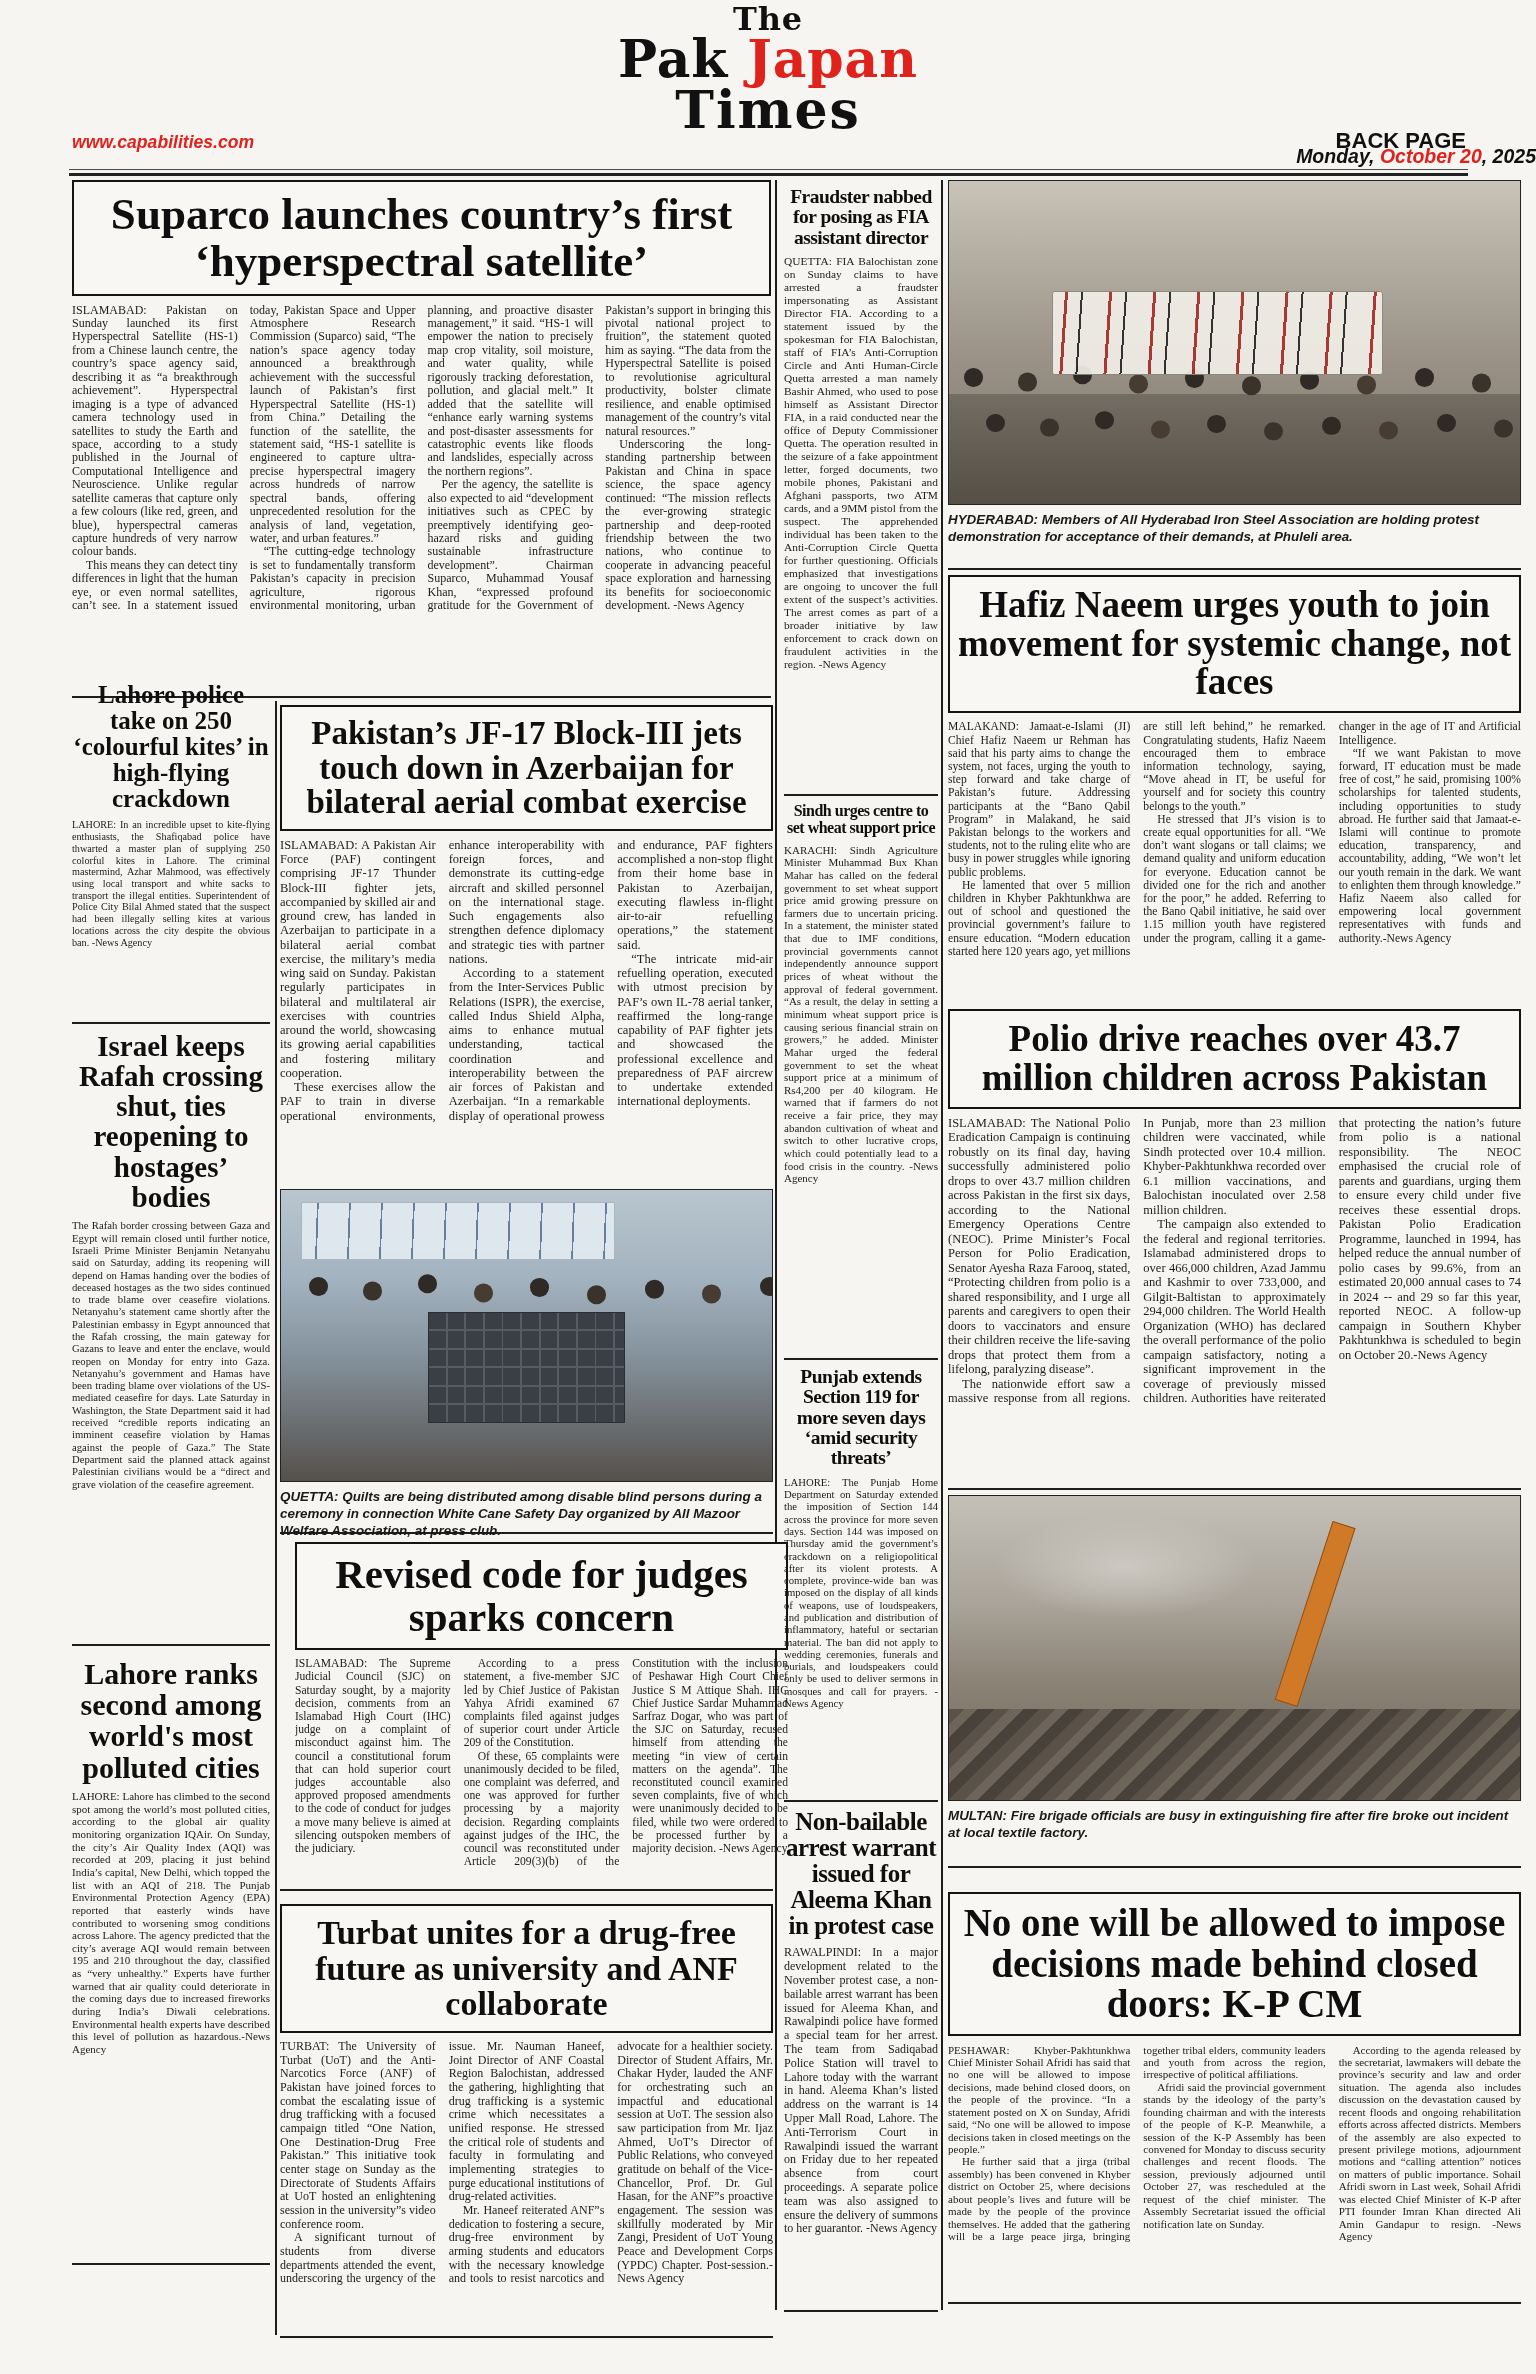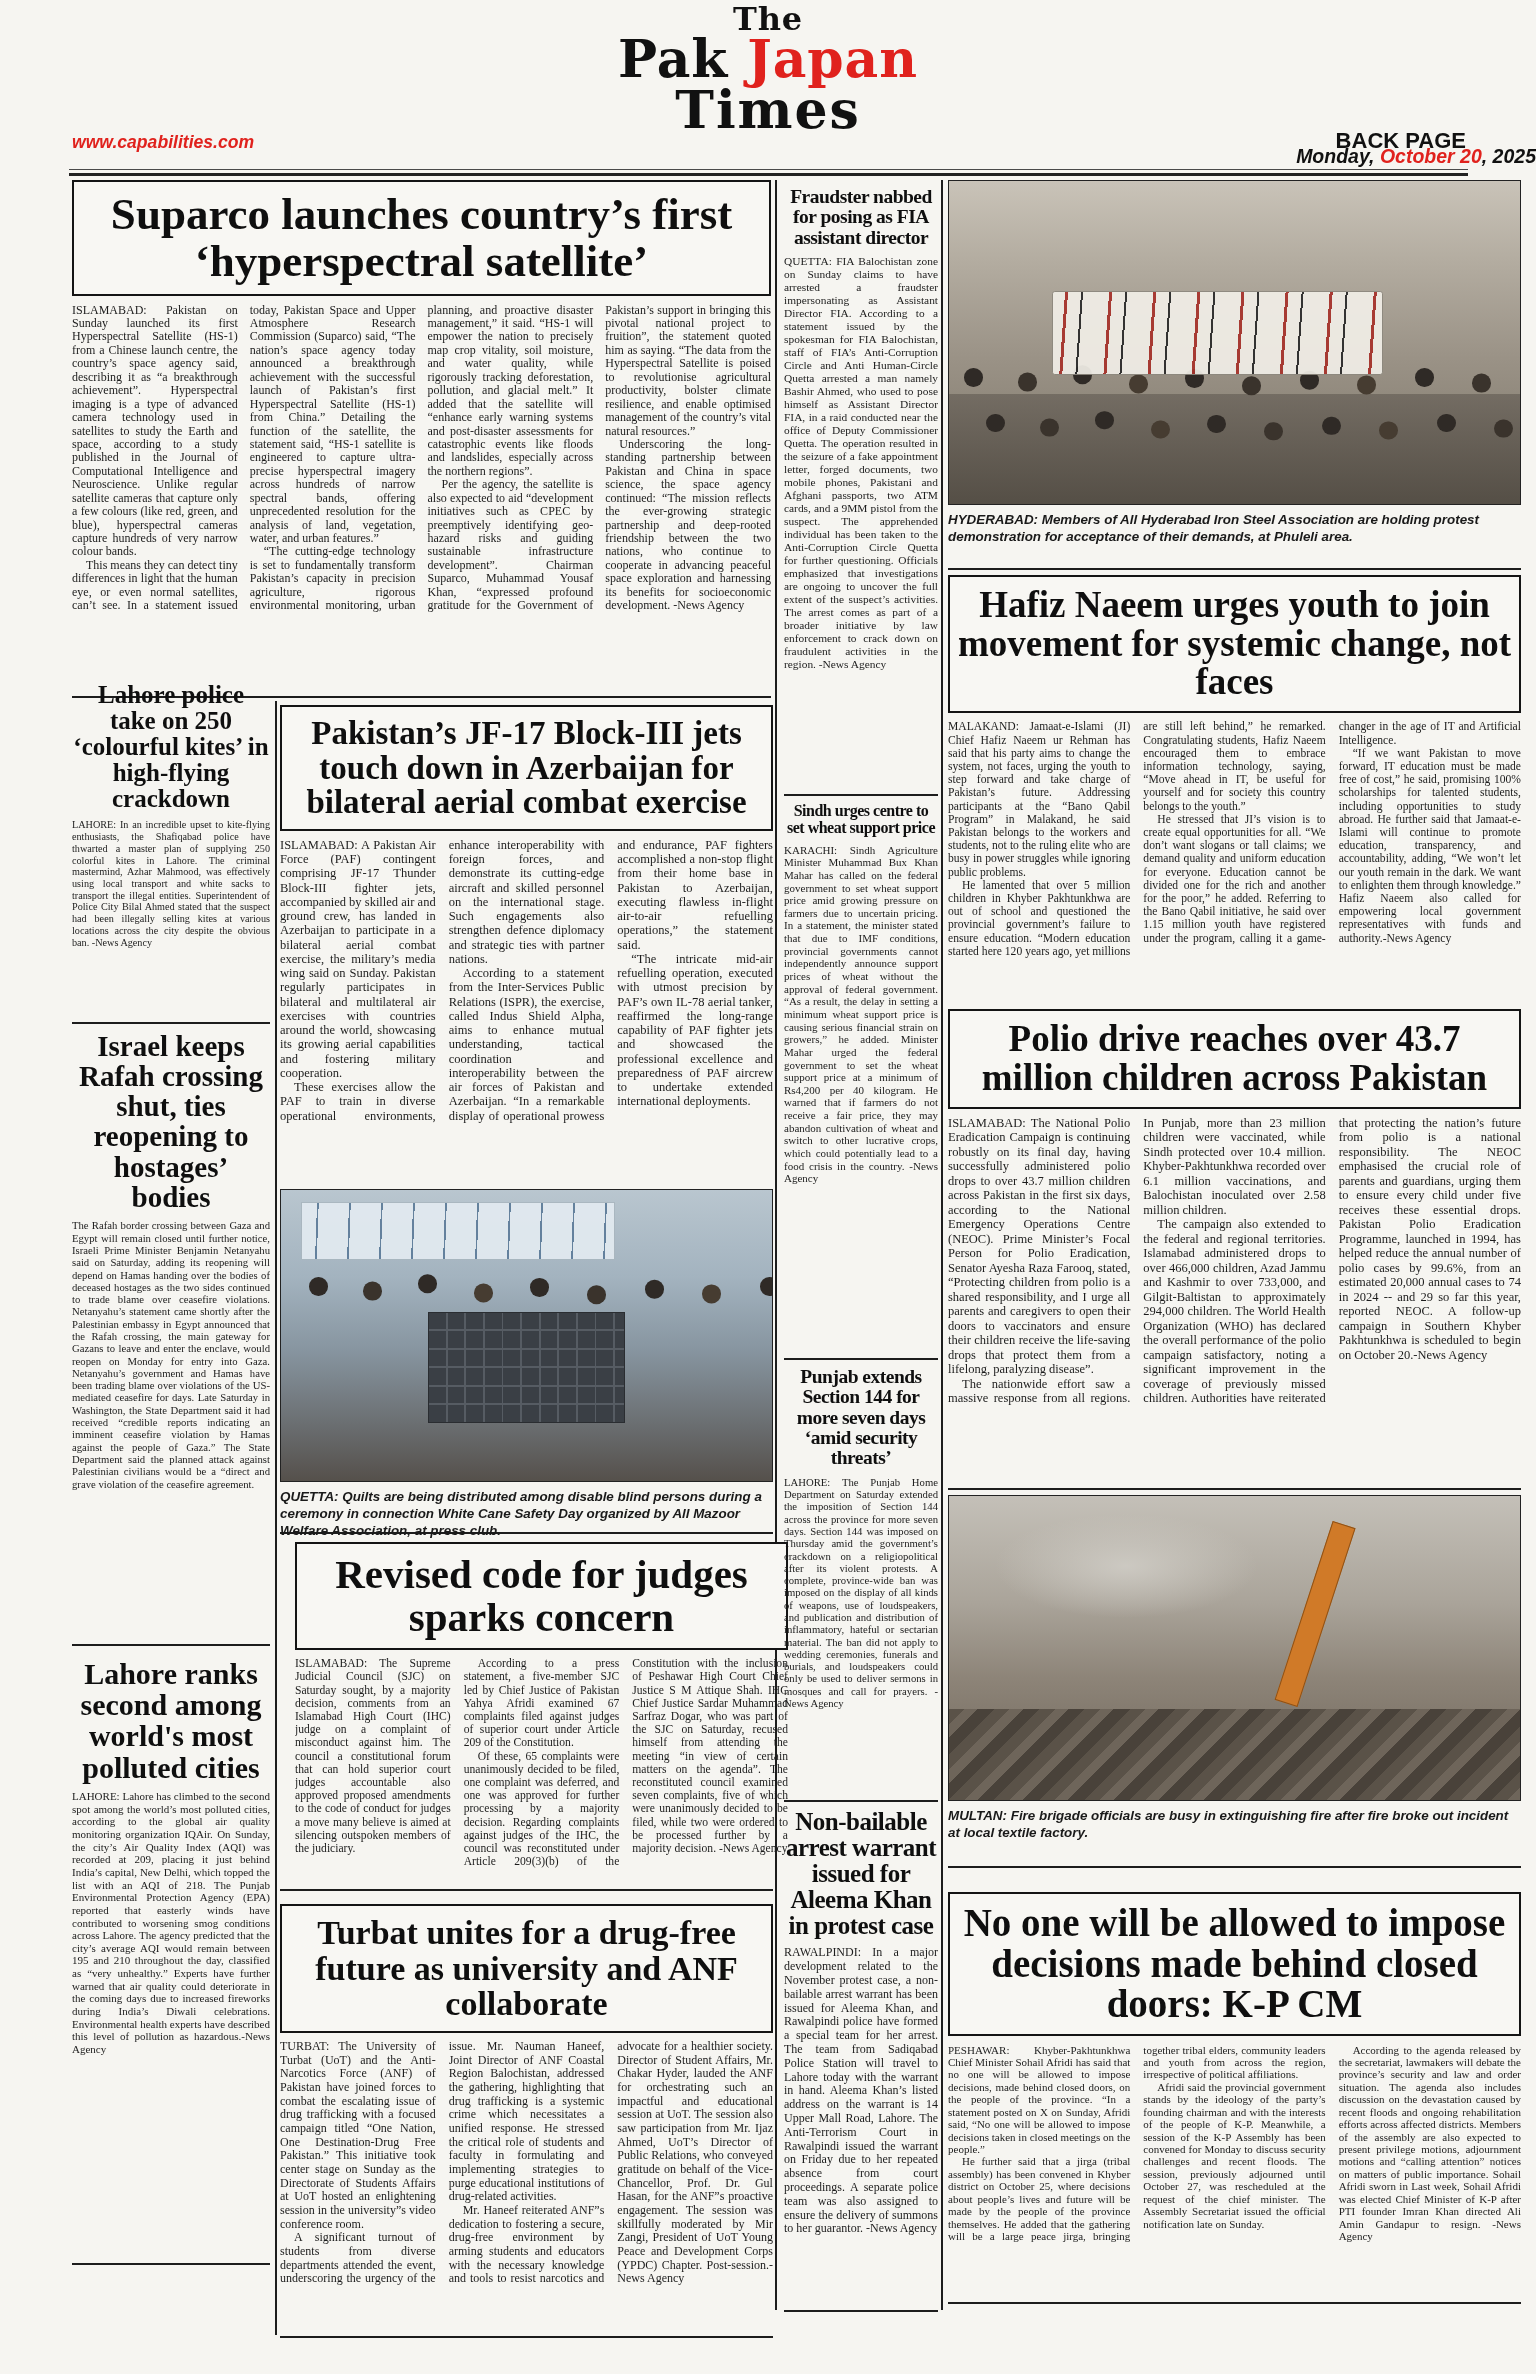--- a/index.html
+++ b/index.html
@@ -204,21 +204,21 @@
   </section>
 
   <section class="art" style="left:784px;top:803px;width:154px;height:551px">
     <h2 class="hl hl-small" style="font-size:16px">Sindh urges centre to set wheat support price</h2>
     <div class="body" style="height:445px;font-size:11px;line-height:1.15">
         <p>KARACHI: Sindh Agriculture Minister Muhammad Bux Khan Mahar has called on the federal government to set wheat support price amid growing pressure on farmers due to uncertain pricing. In a statement, the minister stated that due to IMF conditions, provincial governments cannot independently announce support prices of wheat without the approval of federal government. “As a result, the delay in setting a minimum wheat support price is causing serious financial strain on growers,” he added. Minister Mahar urged the federal government to set the wheat support price at a minimum of Rs4,200 per 40 kilogram. He warned that if farmers do not receive a fair price, they may abandon cultivation of wheat and switch to other lucrative crops, which could potentially lead to a food crisis in the country. -News Agency</p>
       </div>
   </section>
 
   <section class="art" style="left:784px;top:1367px;width:154px;height:429px">
-    <h2 class="hl hl-small" style="font-size:19.5px">Punjab extends Section 144 for more seven days ‘amid security threats’</h2>
+    <h2 class="hl hl-small" style="font-size:19.5px">Punjab extends Section 119 for more seven days ‘amid security threats’</h2>
     <div class="body" style="height:303px;font-size:10.7px;line-height:1.15">
         <p>LAHORE: The Punjab Home Department on Saturday extended the imposition of Section 144 across the province for more seven days. Section 144 was imposed on Thursday amid the government’s crackdown on a religiopolitical after its violent protests. A complete, province-wide ban was imposed on the display of all kinds of weapons, use of loudspeakers, and publication and distribution of inflammatory, hateful or sectarian material. The ban did not apply to wedding ceremonies, funerals and burials, and loudspeakers could only be used to deliver sermons in mosques and call for prayers. -News Agency</p>
       </div>
   </section>
 
   <section class="art" style="left:784px;top:1809px;width:154px;height:493px">
     <h2 class="hl hl-small" style="font-size:25px">Non-bailable arrest warrant issued for Aleema Khan in protest case</h2>
     <div class="body" style="height:362px;font-size:12px;line-height:1.15">
         <p>RAWALPINDI: In a major development related to the November protest case, a non-bailable arrest warrant has been issued for Aleema Khan, and Rawalpindi police have formed a special team for her arrest. The team from Sadiqabad Police Station will travel to Lahore today with the warrant in hand. Aleema Khan’s listed address on the warrant is 14 Upper Mall Road, Lahore. The Anti-Terrorism Court in Rawalpindi issued the warrant on Friday due to her repeated absence from court proceedings. A separate police team was also assigned to ensure the delivery of summons to her guarantor. -News Agency</p>
       </div>

